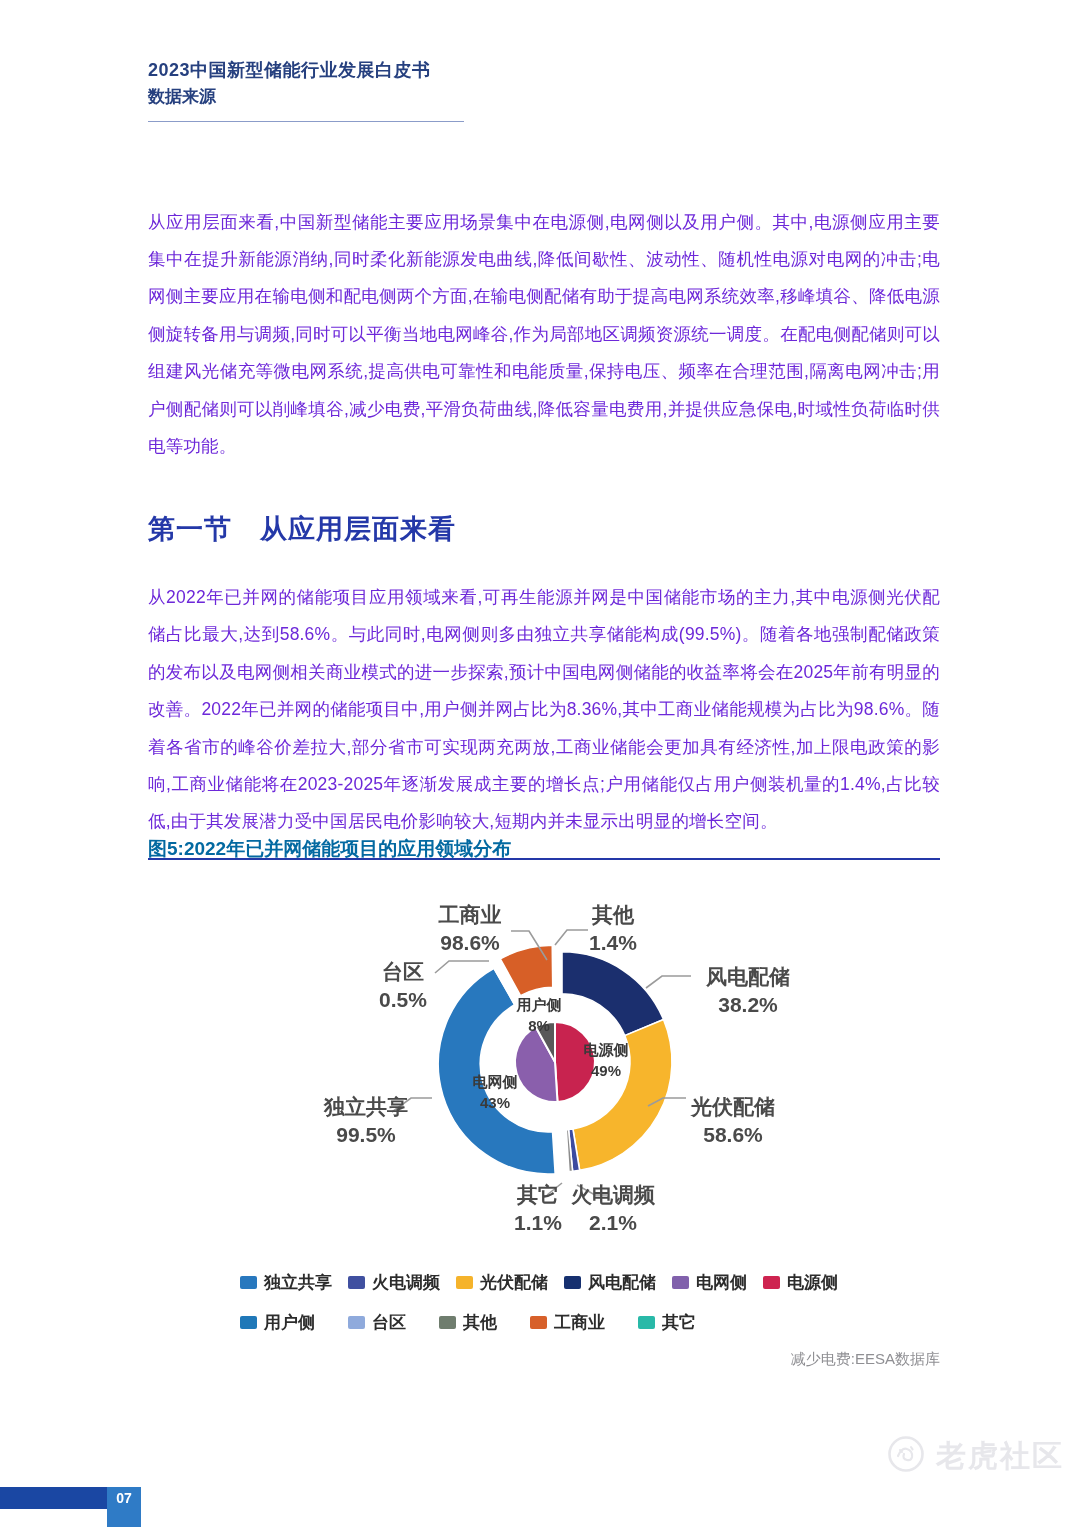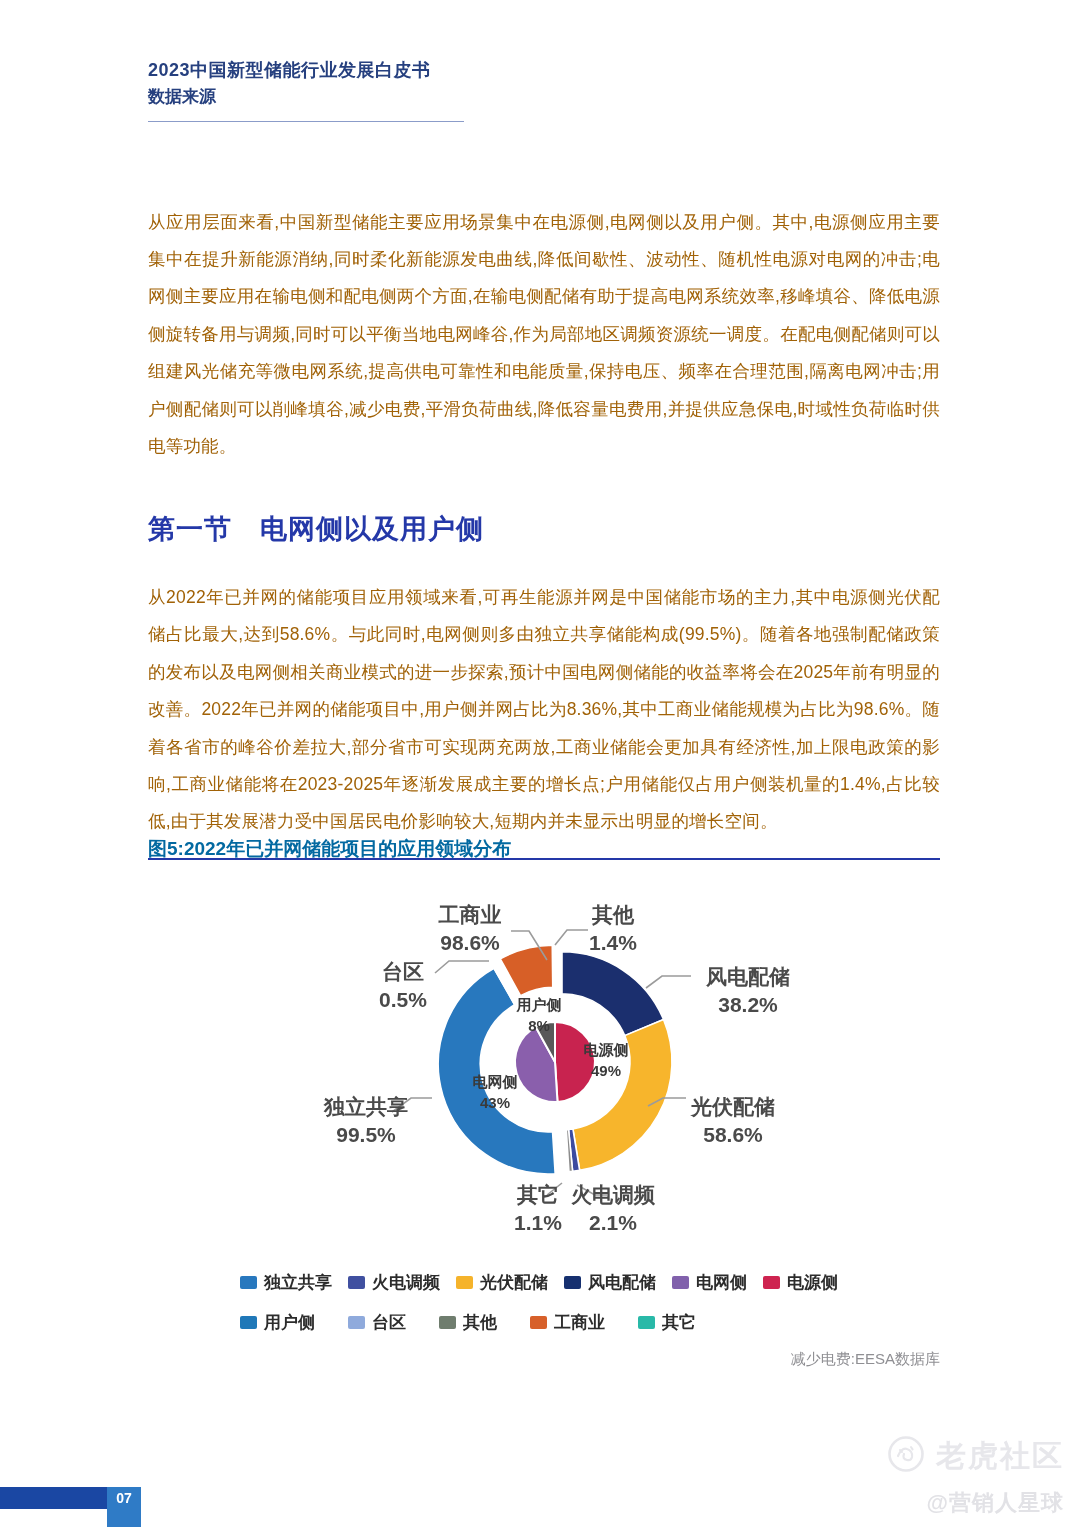--- a/index.html
+++ b/index.html
@@ -4,21 +4,21 @@
 <style>
   html,body{margin:0;padding:0;background:#ffffff;}
   .page{position:relative;width:1080px;height:1527px;background:#fff;overflow:hidden;
         font-family:"Liberation Sans","DejaVu Sans",sans-serif;}
   
   .hdr{position:absolute;left:148px;top:56px;width:500px;color:#26407F;}
   .hdr .t1{font-size:18px;font-weight:700;letter-spacing:.5px;line-height:28px;}
   .hdr .t2{font-size:17px;font-weight:700;line-height:26px;}
   .hdr-rule{position:absolute;left:148px;top:121px;width:316px;height:0;border-top:1.5px solid #8b9cc9;}
   
-  .para{position:absolute;left:148px;width:792px;font-size:17.5px;font-weight:500;color:#a16207;
+  .para{position:absolute;left:148px;width:792px;font-size:17.5px;font-weight:500;color:#6d28d9;
         line-height:37.4px;text-align:justify;letter-spacing:.2px;}
   .p1{top:186px;}
   .p2{top:569px;margin-top:10px;}
   .sec-title{position:absolute;left:148px;top:489px;font-size:27px;font-weight:800;color:#2438A8;letter-spacing:1px;}
   .fig-title{position:absolute;left:148px;top:836px;font-size:19px;font-weight:800;color:#0369a1;}
   .fig-rule{position:absolute;left:148px;top:858px;width:792px;border-top:2px solid #2438A8;}
   
   .chart-wrap{position:absolute;left:148px;top:884px;width:792px;height:362px;}
   .chart-wrap svg{display:block;}
   
@@ -47,21 +47,21 @@
 <div class="page">
 
   <div class="hdr">
     <div class="t1">2023中国新型储能行业发展白皮书</div>
     <div class="t2">数据来源</div>
   </div>
   <div class="hdr-rule"></div>
 
   <p class="para p1">从应用层面来看,中国新型储能主要应用场景集中在电源侧,电网侧以及用户侧。其中,电源侧应用主要集中在提升新能源消纳,同时柔化新能源发电曲线,降低间歇性、波动性、随机性电源对电网的冲击;电网侧主要应用在输电侧和配电侧两个方面,在输电侧配储有助于提高电网系统效率,移峰填谷、降低电源侧旋转备用与调频,同时可以平衡当地电网峰谷,作为局部地区调频资源统一调度。在配电侧配储则可以组建风光储充等微电网系统,提高供电可靠性和电能质量,保持电压、频率在合理范围,隔离电网冲击;用户侧配储则可以削峰填谷,减少电费,平滑负荷曲线,降低容量电费用,并提供应急保电,时域性负荷临时供电等功能。</p>
 
-  <h2 class="sec-title">第一节　电网侧以及用户侧</h2>
+  <h2 class="sec-title">第一节　从应用层面来看</h2>
 
   <p class="para p2">从2022年已并网的储能项目应用领域来看,可再生能源并网是中国储能市场的主力,其中电源侧光伏配储占比最大,达到58.6%。与此同时,电网侧则多由独立共享储能构成(99.5%)。随着各地强制配储政策的发布以及电网侧相关商业模式的进一步探索,预计中国电网侧储能的收益率将会在2025年前有明显的改善。2022年已并网的储能项目中,用户侧并网占比为8.36%,其中工商业储能规模为占比为98.6%。随着各省市的峰谷价差拉大,部分省市可实现两充两放,工商业储能会更加具有经济性,加上限电政策的影响,工商业储能将在2023-2025年逐渐发展成主要的增长点;户用储能仅占用户侧装机量的1.4%,占比较低,由于其发展潜力受中国居民电价影响较大,短期内并未显示出明显的增长空间。</p>
 
   <div class="fig-title">图5:2022年已并网储能项目的应用领域分布</div>
   <div class="fig-rule"></div>
 
   <div class="chart-wrap">
     <svg width="792" height="362" viewBox="0 0 792 362">
         <path d="M413.99654592256013 67.78012468645309 A110 110 0 0 1 515.538451761892 135.48069964879727 L476.76790589596527 151.6313892086295 A68 68 0 0 0 413.99654592256013 109.78012468645309 Z" fill="#1B2F6E" stroke="#fff" stroke-width="1.6"></path>
         <path d="M515.538451761892 135.48069964879727 A110 110 0 0 1 431.6683746018092 286.35132929951465 L424.9209491060959 244.89686935634566 A68 68 0 0 0 476.76790589596527 151.6313892086295 Z" fill="#F7B52C" stroke="#fff" stroke-width="1.6"></path>
@@ -169,16 +169,15 @@
     <div class="wm-row">
       <span>
         <svg width="40" height="40" viewBox="0 0 40 40">
           <circle cx="20" cy="20" r="16.5" fill="none" stroke="#e7e7eb" stroke-width="2.6"></circle>
           <path d="M12 22 q4 -9 9 -7 q6 2 5 8 q-1 4 -5 3 q-5 -1 -3 -6" fill="none" stroke="#e7e7eb" stroke-width="2.2" stroke-linecap="round"></path>
           <path d="M14 16 l2 2 M25 13 l1.6 2.4" stroke="#e7e7eb" stroke-width="2" stroke-linecap="round"></path>
         </svg>
       </span>
       <span class="wm-brand">老虎社区</span>
     </div>
-    <div class="wm-handle">@营销人星球</div>
   </div>
 
 </div>
 
 </body></html>

